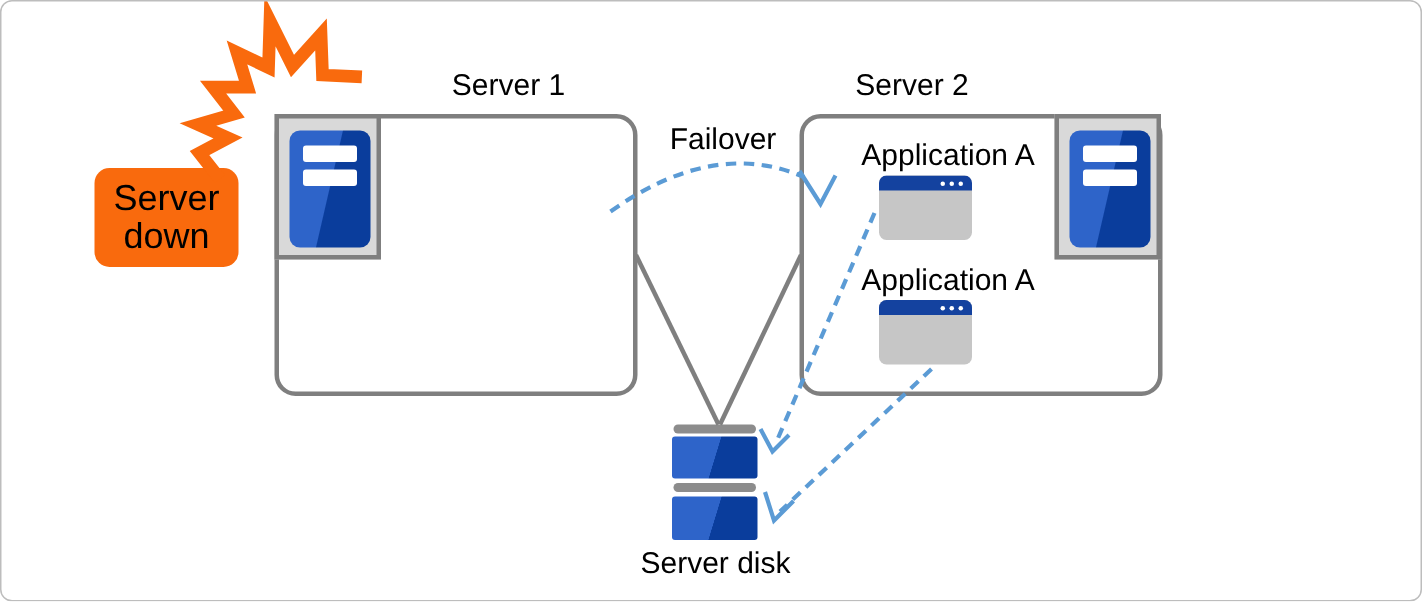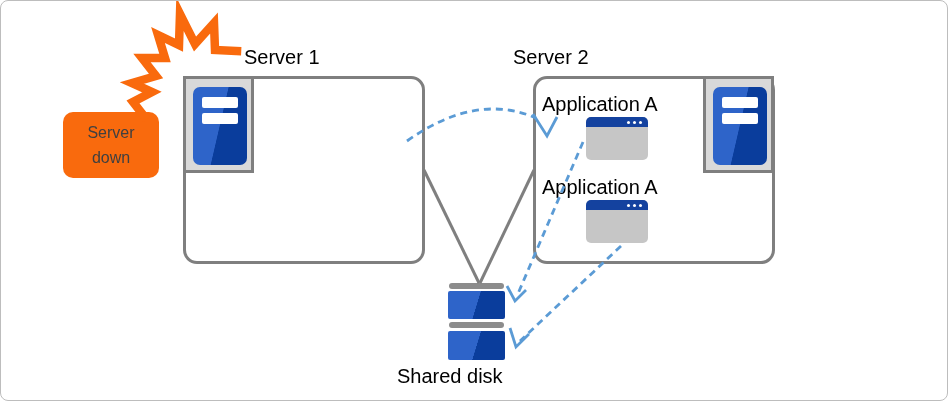--- a/index.html
+++ b/index.html
@@ -3,26 +3,26 @@
 <meta charset="utf-8">
 <style>
   html,body{margin:0;padding:0;background:#fff;}
   .canvas{
     position:relative;width:948px;height:401px;background:#ffffff;
     font-family:"Liberation Sans", sans-serif;color:var(--text-color);
     overflow:hidden;
   }
   .frame{position:absolute;inset:0;border:1px solid var(--frame-border);border-radius:8px;pointer-events:none;z-index:9;}
 
-  .label{position:absolute;font-size:20px;line-height:24px;text-align:left;white-space:nowrap;z-index:4;}
+  .label{position:absolute;font-size:20px;line-height:24px;text-align:center;white-space:nowrap;z-index:4;}
 
   .callout{
     position:absolute;left:63px;top:112px;width:96px;height:66px;border-radius:10px;
-    background:var(--accent-orange);color:#404040;display:flex;flex-direction:column;
-    align-items:center;justify-content:center;font-size:16px;line-height:25px;z-index:2;
+    background:var(--accent-orange);color:#000000;display:flex;flex-direction:column;
+    align-items:center;justify-content:center;font-size:24px;line-height:25px;z-index:2;
   }
 
   .server-box{
     position:absolute;top:76px;width:242px;height:188px;box-sizing:border-box;
     background:#ffffff;border:3px solid var(--box-border);border-radius:14px;z-index:1;
   }
   .server-box.s1{left:183px;}
   .server-box.s2{left:533px;}
 
   .icon-panel{
@@ -86,20 +86,21 @@
 
   <div class="label" style="left:513px;top:45px;width:190px;">Server 2</div>
   <div class="server-box s2"></div>
   <div class="icon-panel p2">
     <div class="server-icon">
       <div class="server-bar b1"></div>
       <div class="server-bar b2"></div>
     </div>
   </div>
 
+  <div class="label" style="left:412px;top:81px;width:140px;">Failover</div>
 
   <div class="label" style="left:542px;top:92px;width:180px;">Application A</div>
   <div class="app-icon a1">
     <div class="app-titlebar">
       <span class="dot"></span>
       <span class="dot"></span>
       <span class="dot"></span>
     </div>
   </div>
 
@@ -109,21 +110,21 @@
       <span class="dot"></span>
       <span class="dot"></span>
       <span class="dot"></span>
     </div>
   </div>
 
   <div class="disk-cap c1"></div>
   <div class="disk-box d1"></div>
   <div class="disk-cap c2"></div>
   <div class="disk-box d2"></div>
-  <div class="label" style="left:397px;top:364px;width:160px;">Shared disk</div>
+  <div class="label" style="left:397px;top:364px;width:160px;">Server disk</div>
 
   <svg class="overlay" width="948" height="401" viewBox="0 0 948 401">
 
     <polyline class="explosion" points="144,116 133,102 152,92 132,83 156,76 142,58 165,58 158,35 179,45 180,14 195,44 214,23 215,50 237,51"></polyline>
 
     <path class="gray-line" d="M424,170 L479,283"></path>
     <path class="gray-line" d="M534,170 L480,283"></path>
 
     <path class="blue-dash" d="M407,141 Q476,92 536,118"></path>
     <path class="blue-head" d="M533,114 L547,136 L557,117"></path>

